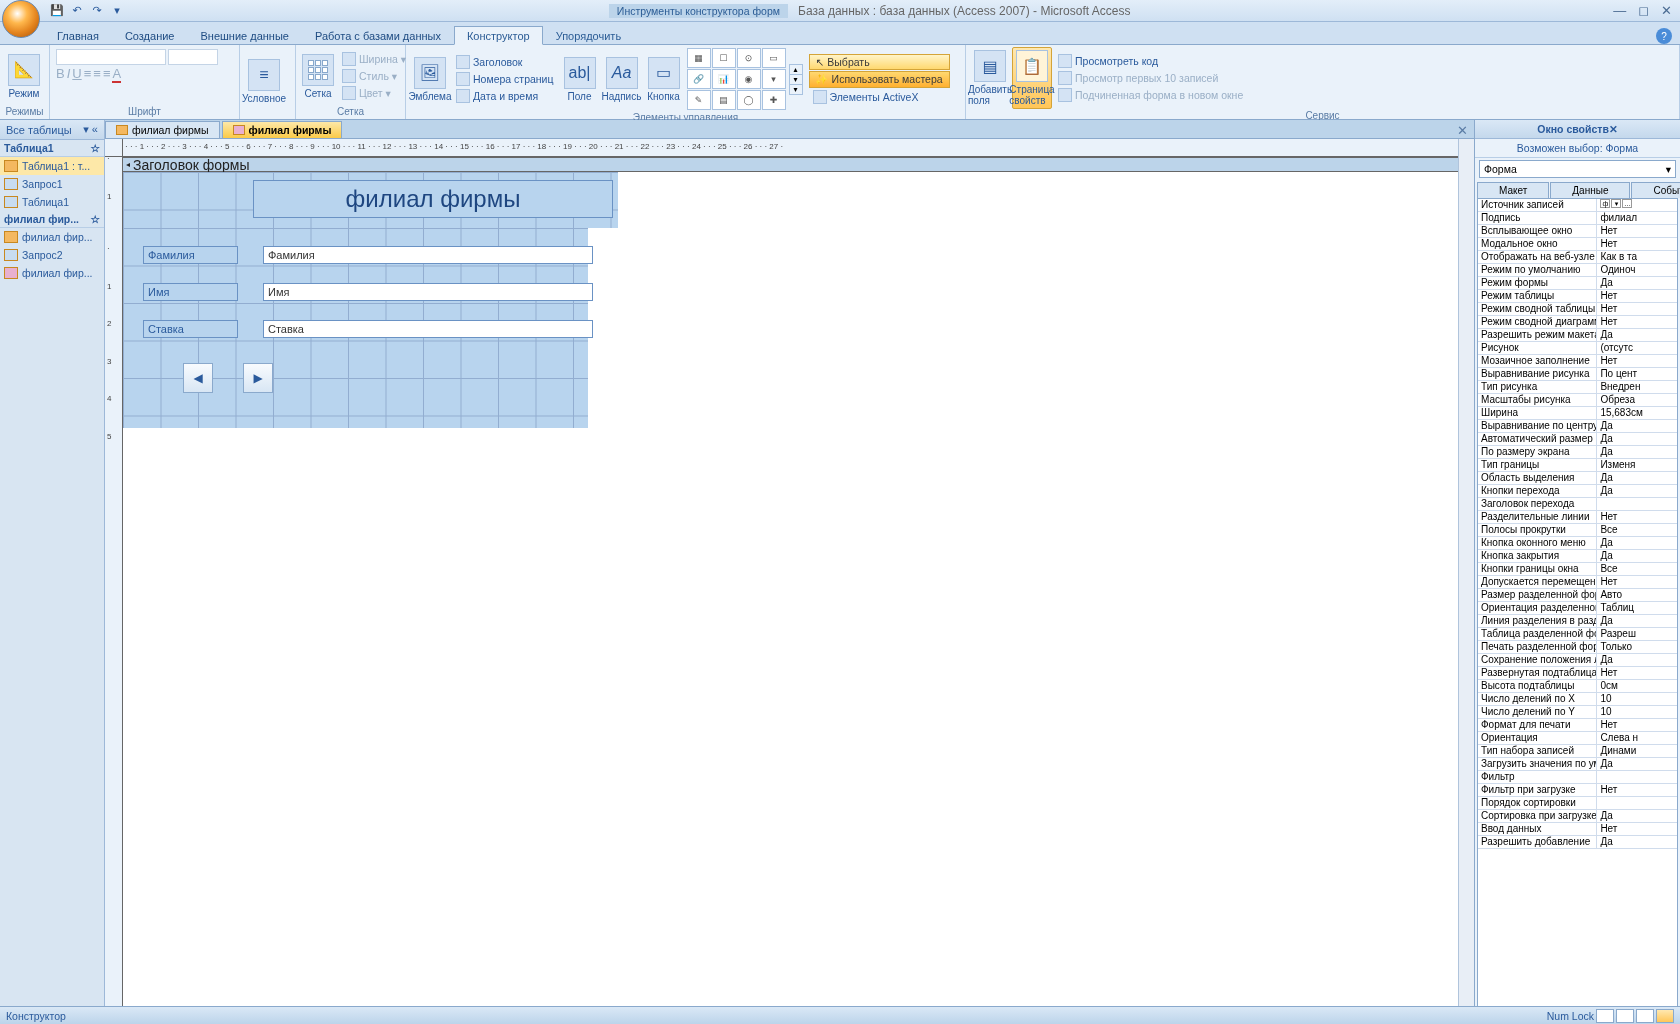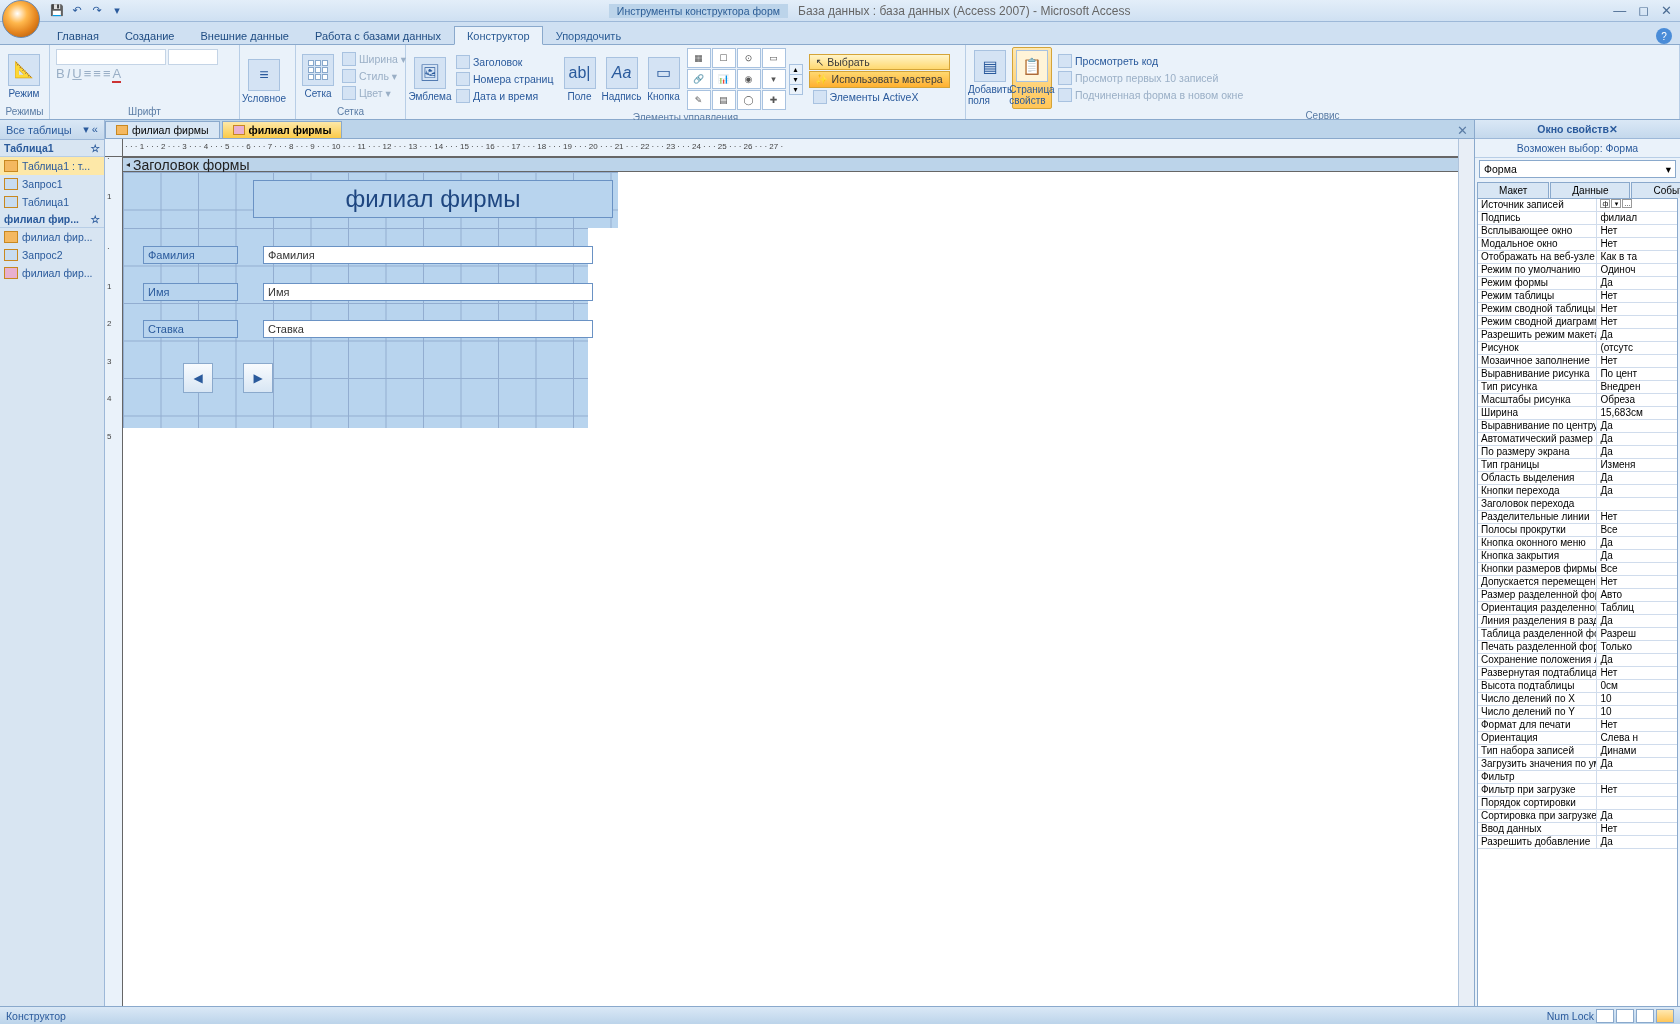--- a/index.html
+++ b/index.html
@@ -521,21 +521,21 @@
         </div>
         <div class="ps-row">
           <div class="k">Кнопка оконного меню</div>
           <div class="v">Да</div>
         </div>
         <div class="ps-row">
           <div class="k">Кнопка закрытия</div>
           <div class="v">Да</div>
         </div>
         <div class="ps-row">
-          <div class="k">Кнопки размеров фирмы</div>
+          <div class="k">Кнопки границы окна</div>
           <div class="v">Все</div>
         </div>
         <div class="ps-row">
           <div class="k">Допускается перемещение</div>
           <div class="v">Нет</div>
         </div>
         <div class="ps-row">
           <div class="k">Размер разделенной формы</div>
           <div class="v">Авто</div>
         </div>

